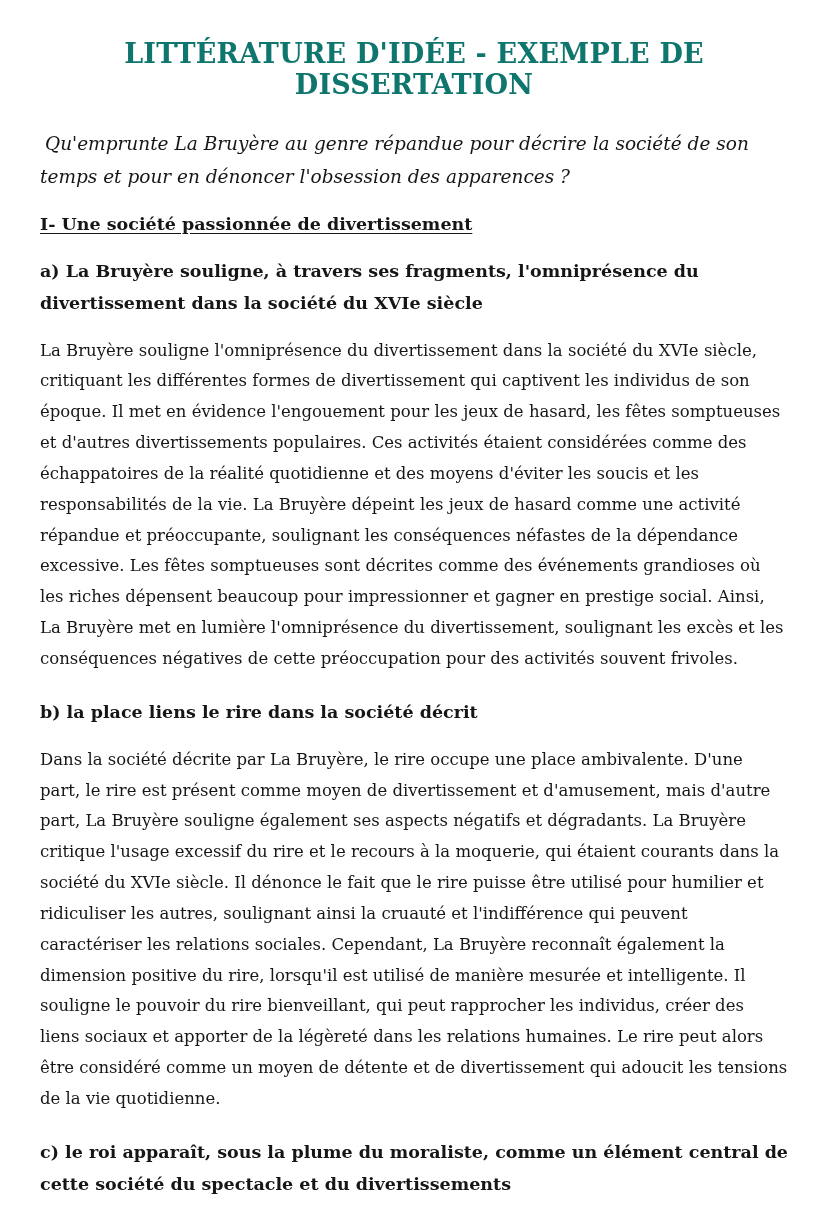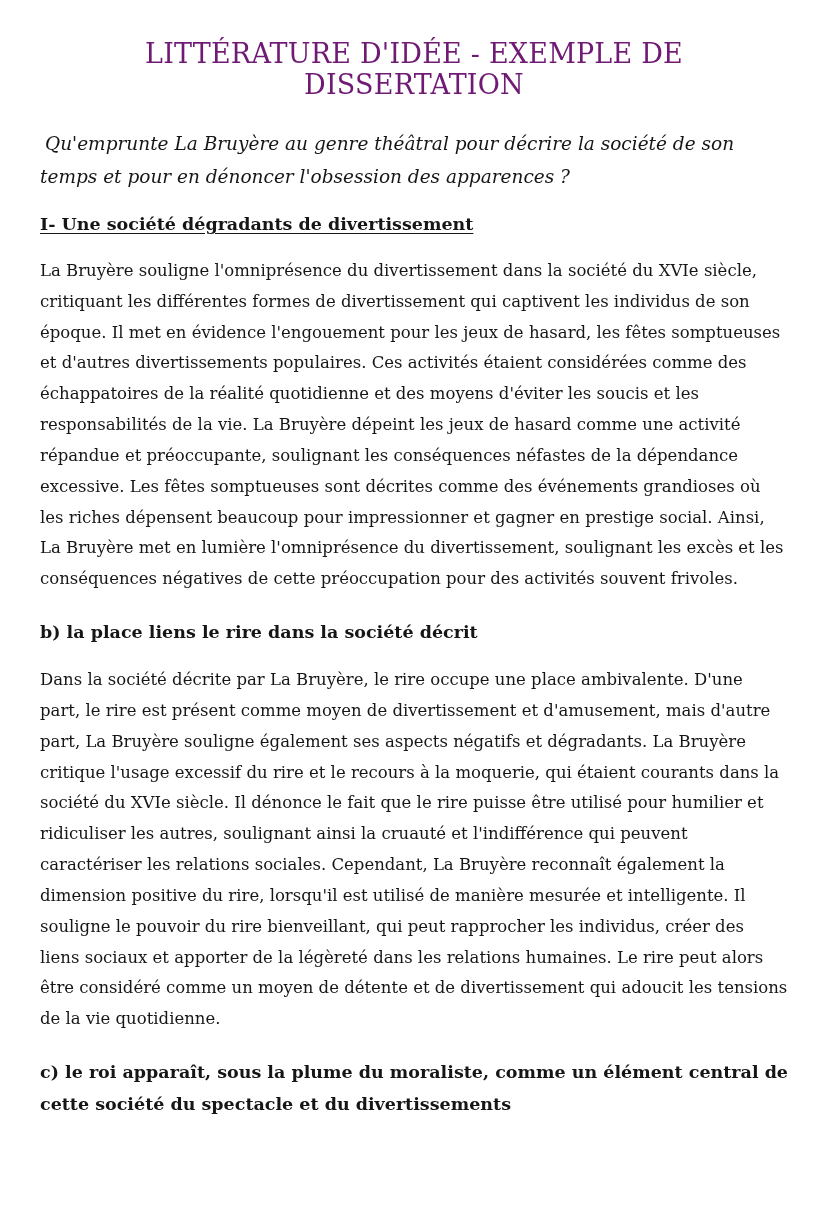--- a/index.html
+++ b/index.html
@@ -18,23 +18,23 @@
     box-sizing: border-box;
     width: 828px;
     height: 1206px;
     padding: 24px 40px 0 40px;
     background: #ffffff;
   }
   .doc-title {
     margin: 14px 0 28px 0;
     text-align: center;
     font-size: 27px;
-    font-weight: normal;
+    font-weight: bold;
     letter-spacing: 0.2px;
-    color: #701a75;
+    color: #0f766e;
     font-family: "DejaVu Serif", "Liberation Serif", serif;
   }
   .question {
     margin: 0 0 20px 0;
     font-style: italic;
     font-size: 18.5px;
     line-height: 1.78;
     text-indent: 5px;
   }
   .section-heading {
@@ -56,24 +56,25 @@
     line-height: 1.87;
   }
 </style>
 </head>
 <body>
 
 <div class="page">
 
   <h1 class="doc-title">LITTÉRATURE D'IDÉE - EXEMPLE DE DISSERTATION</h1>
 
-  <p class="question">Qu'emprunte La Bruyère au genre théâtral pour décrire la société de son temps et pour en dénoncer l'obsession des apparences ?</p>
+  <p class="question">Qu'emprunte La Bruyère au genre répandue pour décrire la société de son temps et pour en dénoncer l'obsession des apparences ?</p>
 
-  <h2 class="section-heading">I- Une société dégradants de divertissement</h2>
+  <h2 class="section-heading">I- Une société passionnée de divertissement</h2>
 
+  <h3 class="sub-heading">a) La Bruyère souligne, à travers ses fragments, l'omniprésence du divertissement dans la société du XVIe siècle</h3>
 
   <p class="body-para">La Bruyère souligne l'omniprésence du divertissement dans la société du XVIe siècle, critiquant les différentes formes de divertissement qui captivent les individus de son époque. Il met en évidence l'engouement pour les jeux de hasard, les fêtes somptueuses et d'autres divertissements populaires. Ces activités étaient considérées comme des échappatoires de la réalité quotidienne et des moyens d'éviter les soucis et les responsabilités de la vie. La Bruyère dépeint les jeux de hasard comme une activité répandue et préoccupante, soulignant les conséquences néfastes de la dépendance excessive. Les fêtes somptueuses sont décrites comme des événements grandioses où les riches dépensent beaucoup pour impressionner et gagner en prestige social. Ainsi, La Bruyère met en lumière l'omniprésence du divertissement, soulignant les excès et les conséquences négatives de cette préoccupation pour des activités souvent frivoles.</p>
 
   <h3 class="sub-heading">b) la place liens le rire dans la société décrit</h3>
 
   <p class="body-para">Dans la société décrite par La Bruyère, le rire occupe une place ambivalente. D'une part, le rire est présent comme moyen de divertissement et d'amusement, mais d'autre part, La Bruyère souligne également ses aspects négatifs et dégradants. La Bruyère critique l'usage excessif du rire et le recours à la moquerie, qui étaient courants dans la société du XVIe siècle. Il dénonce le fait que le rire puisse être utilisé pour humilier et ridiculiser les autres, soulignant ainsi la cruauté et l'indifférence qui peuvent caractériser les relations sociales. Cependant, La Bruyère reconnaît également la dimension positive du rire, lorsqu'il est utilisé de manière mesurée et intelligente. Il souligne le pouvoir du rire bienveillant, qui peut rapprocher les individus, créer des liens sociaux et apporter de la légèreté dans les relations humaines. Le rire peut alors être considéré comme un moyen de détente et de divertissement qui adoucit les tensions de la vie quotidienne.</p>
 
   <h3 class="sub-heading">c) le roi apparaît, sous la plume du moraliste, comme un élément central de cette société du spectacle et du divertissements</h3>
 
 </div>

